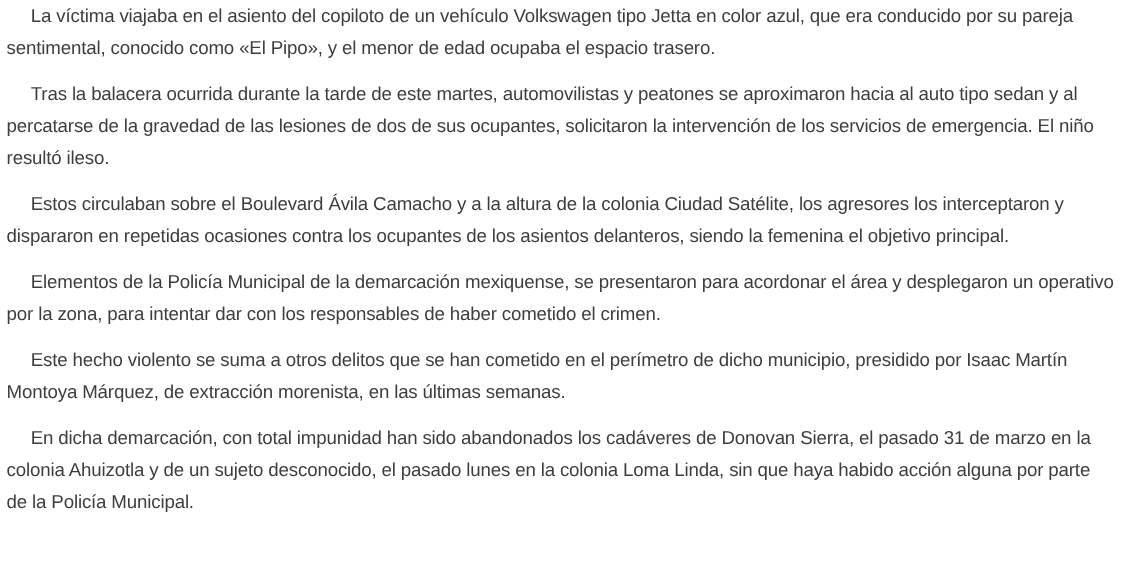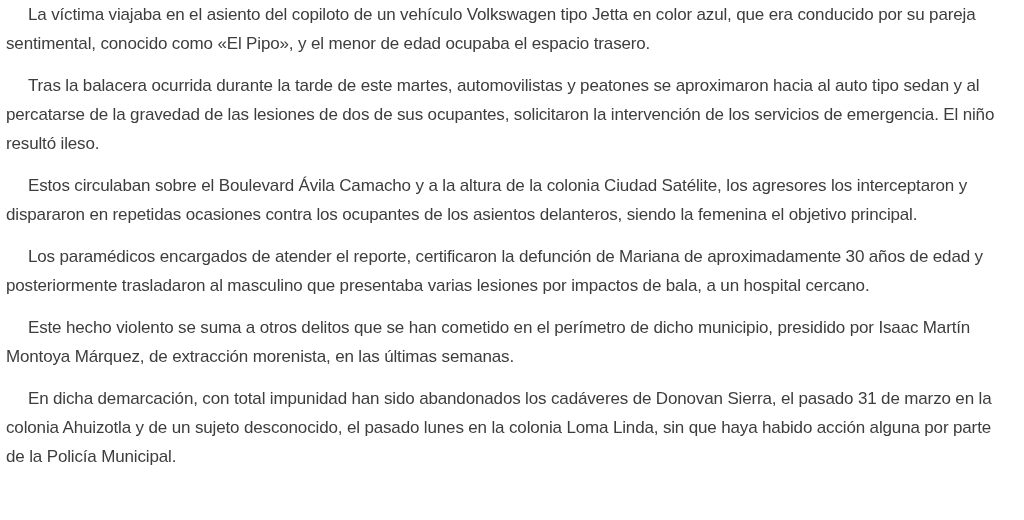--- a/index.html
+++ b/index.html
@@ -31,16 +31,16 @@
     margin-bottom: 0;
   }
 </style>
 </head>
 <body>
 
 <article class="article-body">
   <p>La víctima viajaba en el asiento del copiloto de un vehículo Volkswagen tipo Jetta en color azul, que era conducido por su pareja sentimental, conocido como «El Pipo», y el menor de edad ocupaba el espacio trasero.</p>
   <p>Tras la balacera ocurrida durante la tarde de este martes, automovilistas y peatones se aproximaron hacia al auto tipo sedan y al percatarse de la gravedad de las lesiones de dos de sus ocupantes, solicitaron la intervención de los servicios de emergencia. El niño resultó ileso.</p>
   <p>Estos circulaban sobre el Boulevard Ávila Camacho y a la altura de la colonia Ciudad Satélite, los agresores los interceptaron y dispararon en repetidas ocasiones contra los ocupantes de los asientos delanteros, siendo la femenina el objetivo principal.</p>
-  <p>Los paramédicos encargados de atender el reporte, certificaron la defunción de Mariana de aproximadamente 30 años de edad y posteriormente trasladaron al masculino que presentaba varias lesiones por impactos de bala, a un hospital cercano.</p>
+  <p>Elementos de la Policía Municipal de la demarcación mexiquense, se presentaron para acordonar el área y desplegaron un operativo por la zona, para intentar dar con los responsables de haber cometido el crimen.</p>
   <p>Este hecho violento se suma a otros delitos que se han cometido en el perímetro de dicho municipio, presidido por Isaac Martín Montoya Márquez, de extracción morenista, en las últimas semanas.</p>
   <p>En dicha demarcación, con total impunidad han sido abandonados los cadáveres de Donovan Sierra, el pasado 31 de marzo en la colonia Ahuizotla y de un sujeto desconocido, el pasado lunes en la colonia Loma Linda, sin que haya habido acción alguna por parte de la Policía Municipal.</p>
 </article>
 
 </body></html>

